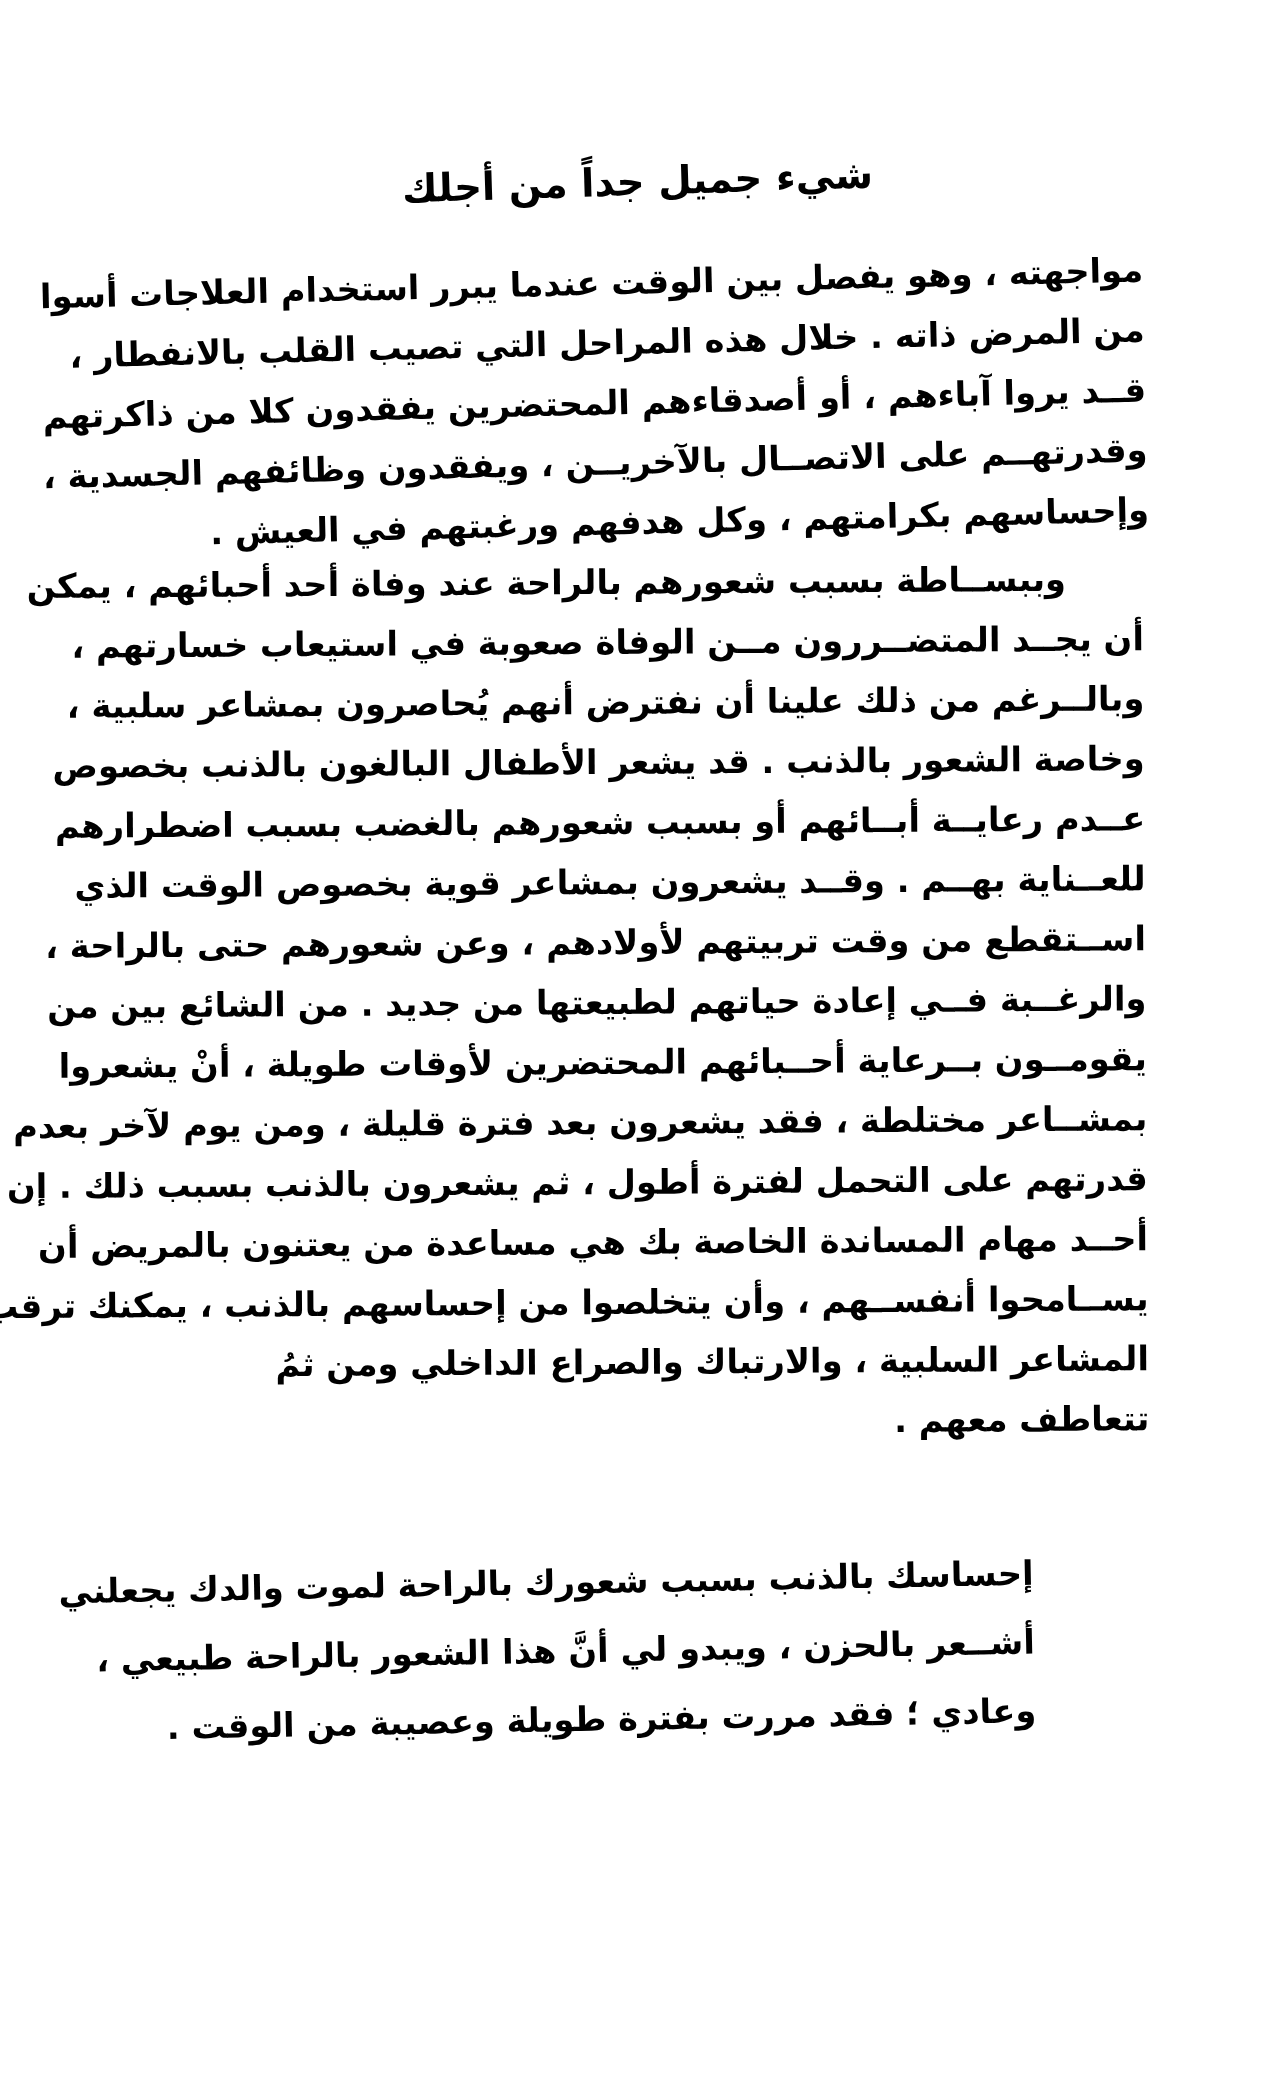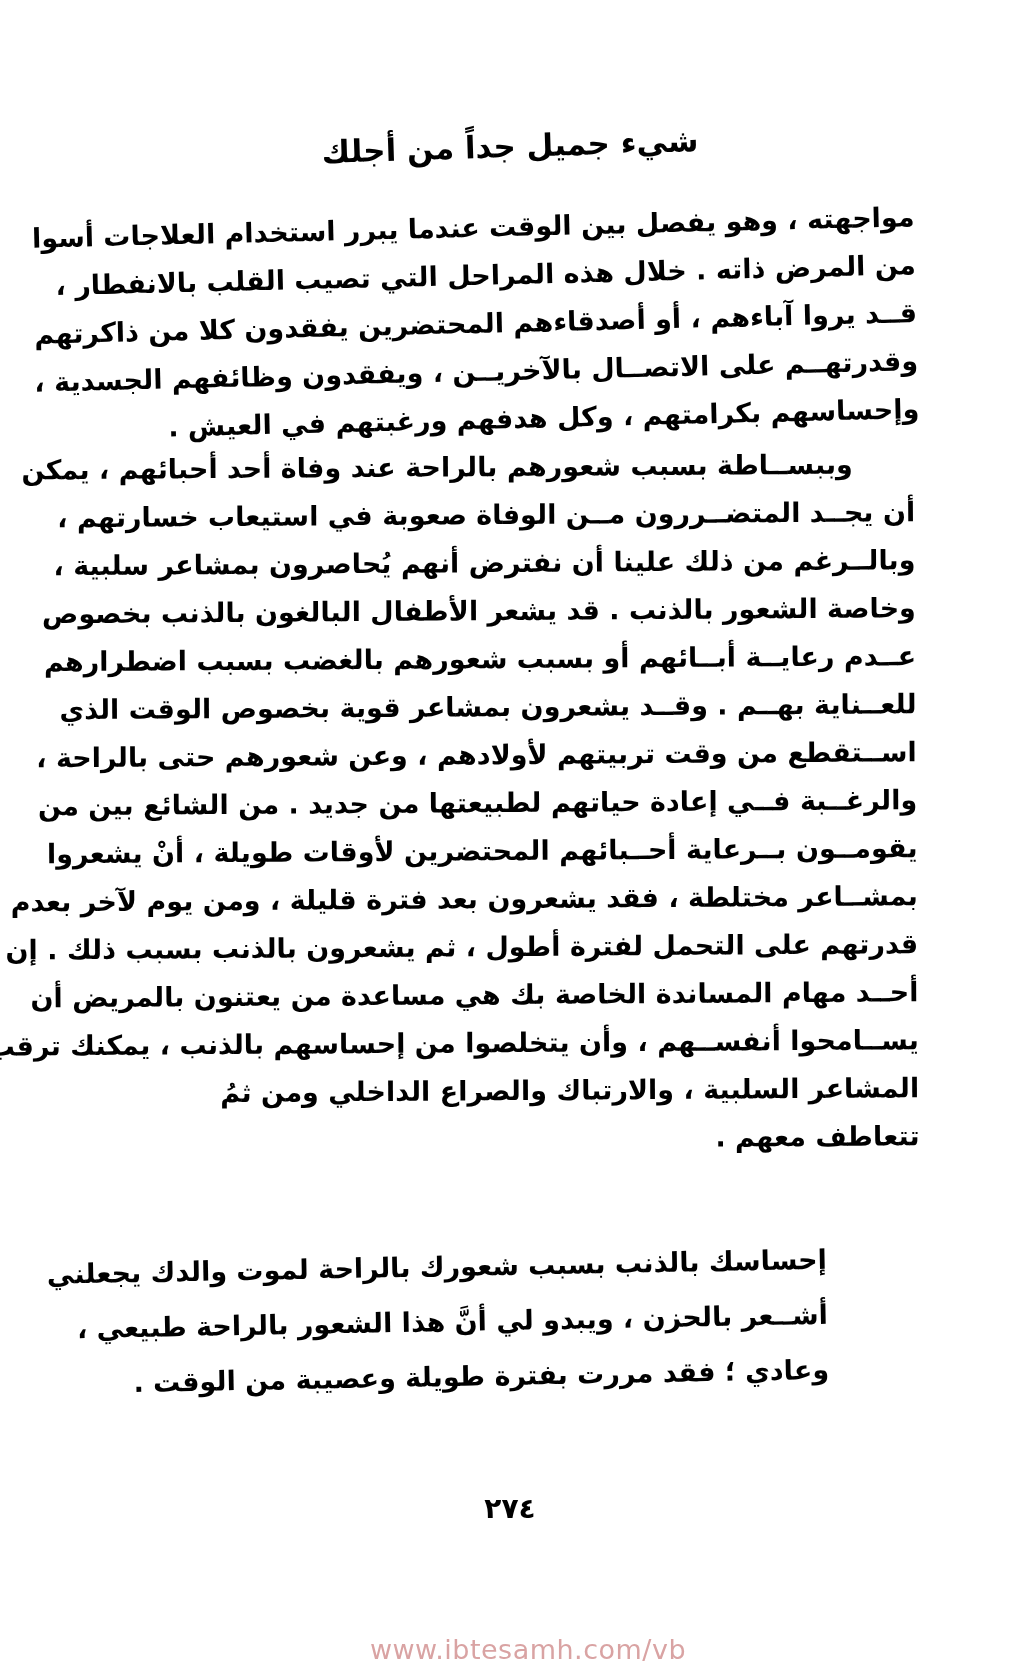--- a/index.html
+++ b/index.html
@@ -137,21 +137,15 @@
     <div class="line">يســامحوا أنفســهم ، وأن يتخلصوا من إحساسهم بالذنب ، يمكنك ترقب</div>
     <div class="line last">المشاعر السلبية ،  والارتباك والصراع الداخلي ومن ثمُ تتعاطف معهم .</div>
   </div>
 
   <div class="quote-wrap">
     <div class="qline">إحساسك بالذنب بسبب شعورك بالراحة لموت والدك يجعلني</div>
     <div class="qline">أشــعر بالحزن ، ويبدو لي أنَّ هذا الشعور بالراحة طبيعي ،</div>
     <div class="qline">وعادي ؛ فقد مررت بفترة طويلة وعصيبة من الوقت .</div>
   </div>
 
-  <div class="pagenum-wrap">
-    <span class="page-number">٢٧٤</span>
-  </div>
 
-  <div class="watermark-wrap">
-    <span class="watermark">www.ibtesamh.com/vb</span>
-  </div>
 
 </div>
 
 </body></html>

